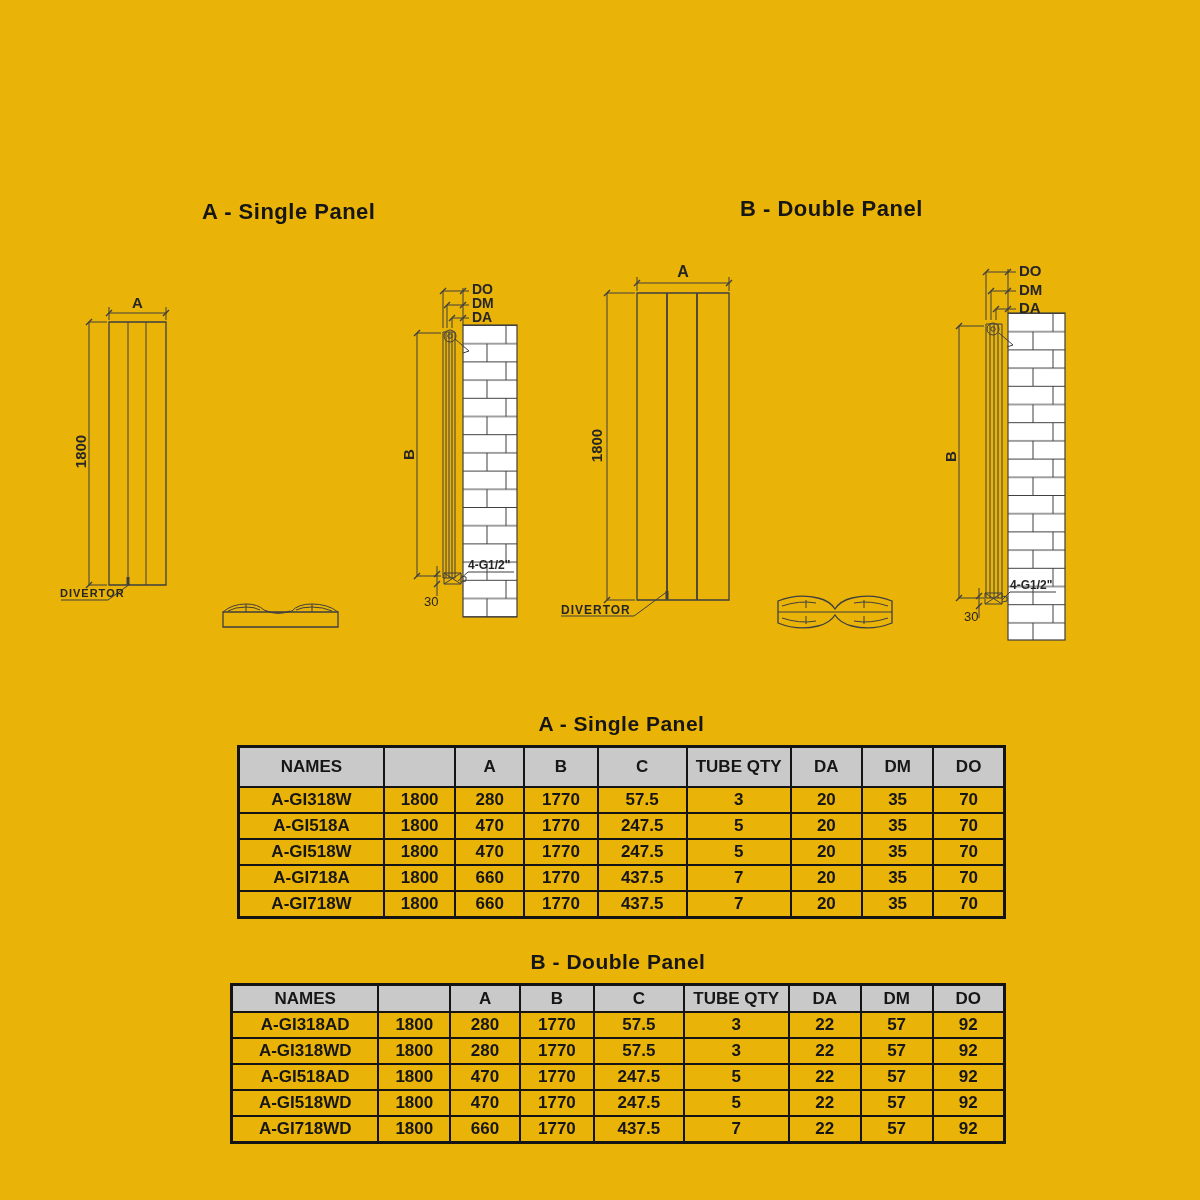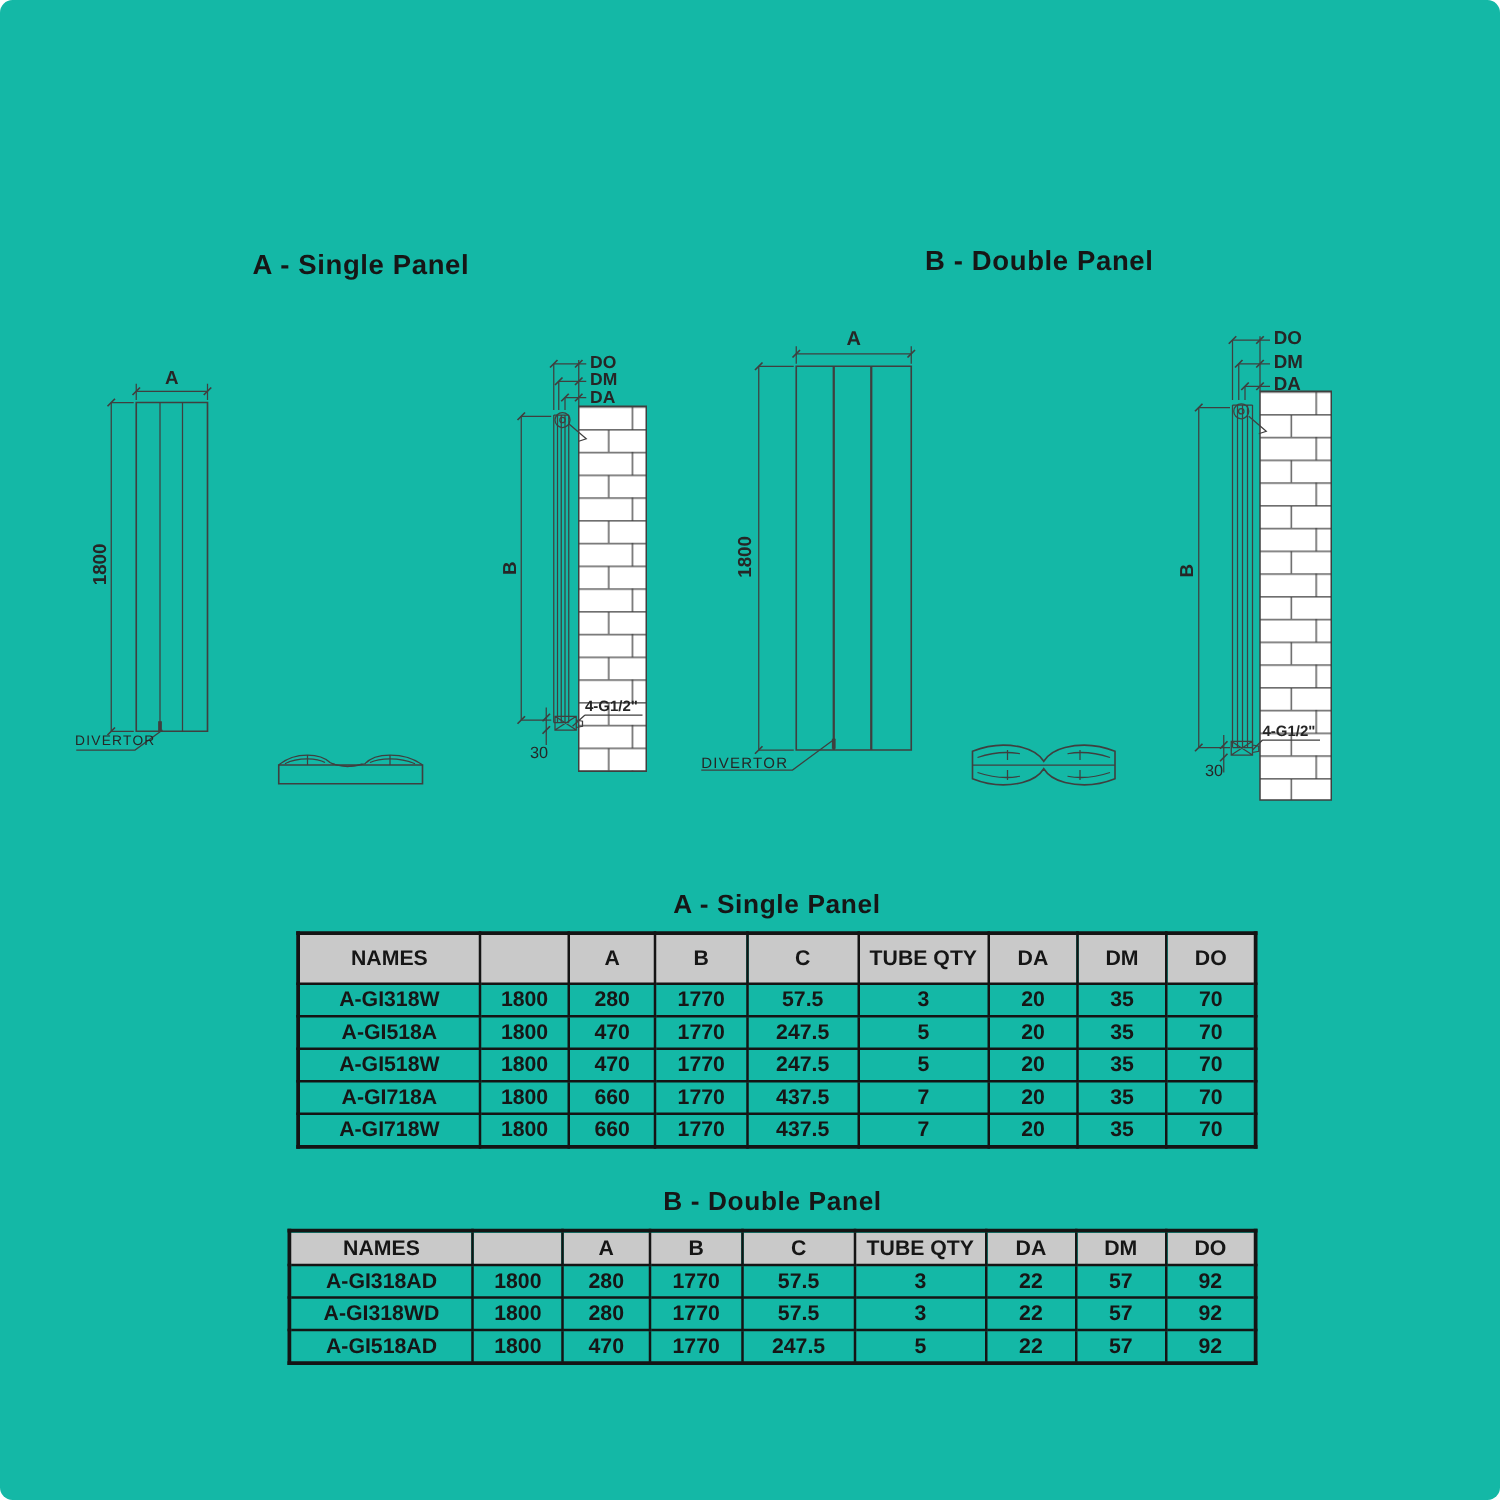--- a/index.html
+++ b/index.html
@@ -2,32 +2,32 @@
 <html style="--line: #3f3f3f; --text: #161616; --table-header-bg: #c9c9c9; --table-border: #141414;"><head>
 <meta charset="utf-8">
 <style>
   :root{
     --line:#3f3f3f;
     --text:#161616;
     --table-header-bg:#c9c9c9;
     --table-border:#141414;
   }
   html,body{margin:0;padding:0;background:#fff;}
-  .canvas{position:relative;width:1200px;height:1200px;background:#14b8a6;overflow:hidden;
-          font-family:"Liberation Sans", sans-serif;color:var(--text);border-radius:10px;}
+  .canvas{position:relative;width:1200px;height:1200px;background:#eab308;overflow:hidden;
+          font-family:"Liberation Sans", sans-serif;color:var(--text);}
   .abs{position:absolute;}
   .draw-title{font-size:22px;font-weight:bold;letter-spacing:.5px;white-space:nowrap;}
   .dlabel{position:absolute;color:#262626;white-space:nowrap;line-height:1;}
   .ctr{text-align:center;}
   .vlabel{transform:rotate(-90deg);transform-origin:center;text-align:center;}
   .dim-sm{font-size:13px;}
   .dim-md{font-size:14px;font-weight:600;}
   .dim-lg{font-size:15px;font-weight:600;}
   .thread{font-size:12px;font-weight:700;}
-  .divertor{font-size:11px;font-weight:400;letter-spacing:1px;}
+  .divertor{font-size:11px;font-weight:700;letter-spacing:1px;}
   svg.drawings{position:absolute;left:0;top:0;}
   .ln{stroke:var(--line);stroke-width:1.3;fill:none;}
   .thin{stroke-width:1;}
   .mid{stroke-width:1.8;}
   .wallrect{stroke:var(--line);stroke-width:1.2;}
   .tick{stroke:var(--line);stroke-width:1.4;}
   .blob{fill:var(--line);}
 
   .tbl-section{position:absolute;}
   .tbl-title{font-size:21px;font-weight:bold;text-align:center;letter-spacing:.5px;margin-bottom:9px;}
@@ -312,17 +312,39 @@
             <td>A-GI518AD</td>
             <td>1800</td>
             <td>470</td>
             <td>1770</td>
             <td>247.5</td>
             <td>5</td>
             <td>22</td>
             <td>57</td>
             <td>92</td>
           </tr>
+          <tr>
+            <td>A-GI518WD</td>
+            <td>1800</td>
+            <td>470</td>
+            <td>1770</td>
+            <td>247.5</td>
+            <td>5</td>
+            <td>22</td>
+            <td>57</td>
+            <td>92</td>
+          </tr>
+          <tr>
+            <td>A-GI718WD</td>
+            <td>1800</td>
+            <td>660</td>
+            <td>1770</td>
+            <td>437.5</td>
+            <td>7</td>
+            <td>22</td>
+            <td>57</td>
+            <td>92</td>
+          </tr>
         </tbody>
       </table>
   </section>
 
 </div>
 
 </body></html>

